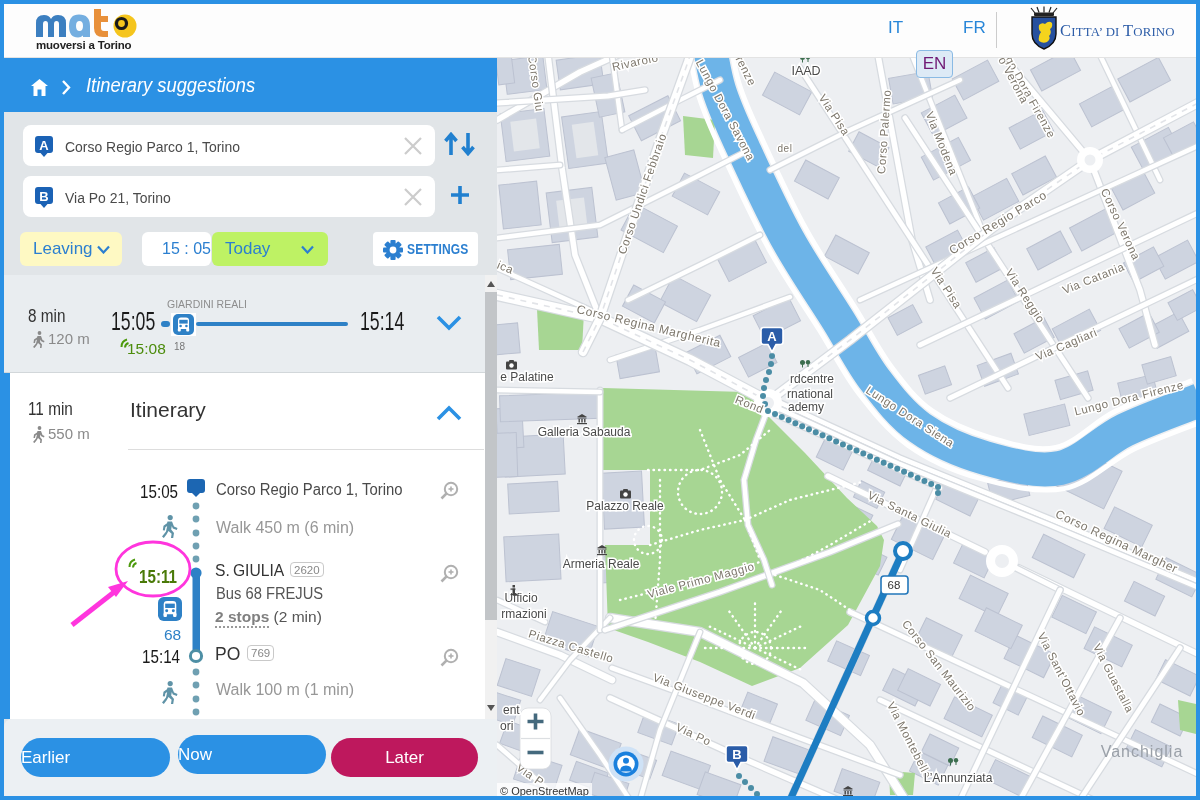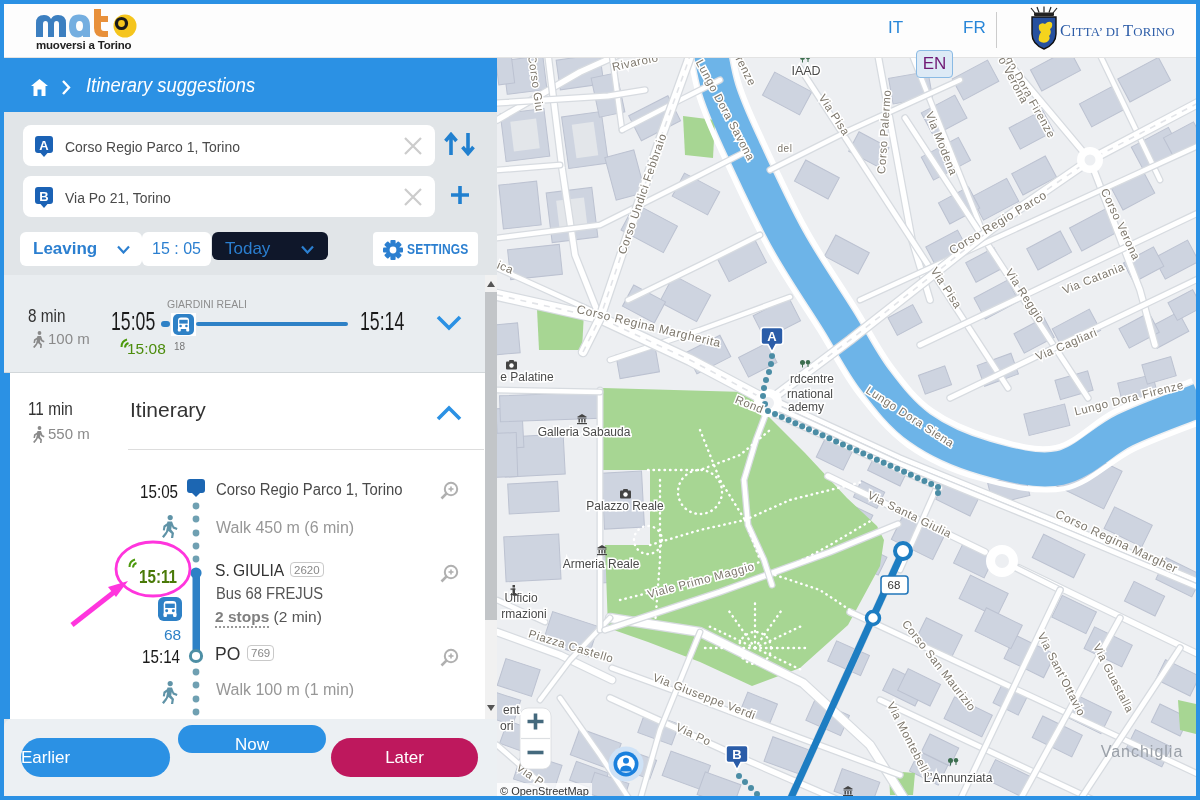--- a/index.html
+++ b/index.html
@@ -78,28 +78,28 @@
         <text x="9" y="13.5" font-size="13" font-weight="bold" fill="#fff" text-anchor="middle">B</text>
       </svg>
     <div style="position:absolute;left:42px;top:13px;font-size:15.5px;color:#4a4a4a;transform:scaleX(0.9);transform-origin:left;">Via Po 21, Torino</div>
     <svg style="position:absolute;right:13px;top:12px" width="18" height="18" viewBox="0 0 18 18">
         <path d="M1 1 L17 17 M17 1 L1 17" stroke="#ccc" stroke-width="2.2"></path>
       </svg>
   </div>
   <svg style="position:absolute;left:447px;top:128px" width="18" height="18" viewBox="0 0 18 18">
       <path d="M9 0 L9 18 M0 9 L18 9" stroke="#2180cf" stroke-width="3.6"></path>
     </svg>
-  <div style="position:absolute;left:16px;top:174px;width:122px;height:34px;background:#ffffff;border-radius:6px;font-weight:bold;">
+  <div style="position:absolute;left:16px;top:174px;width:102px;height:34px;background:#fef9c3;border-radius:6px;">
     <div style="position:absolute;left:13px;top:7px;font-size:17px;color:#2b7fd0;">Leaving</div>
     <svg style="position:absolute;right:12px;top:13px" width="13" height="9" viewBox="0 0 13 9">
         <path d="M1 1.5 L6.5 7.5 L12 1.5" stroke="#2b7fd0" stroke-width="2.2" fill="none"></path>
       </svg>
   </div>
-  <div style="position:absolute;left:138px;top:174px;width:69px;height:34px;background:#fff;border-radius:6px;text-align:center;line-height:34px;font-size:16px;color:#2b7fd0;">15 : 05</div>
-  <div style="position:absolute;left:208px;top:174px;width:116px;height:28px;background:#0f172a;border-radius:6px;">
+  <div style="position:absolute;left:138px;top:174px;width:69px;height:34px;background:#fff;border-radius:6px;text-align:right;line-height:34px;font-size:16px;color:#2b7fd0;">15 : 05</div>
+  <div style="position:absolute;left:208px;top:174px;width:116px;height:34px;background:#bef264;border-radius:6px;">
     <div style="position:absolute;left:13px;top:7px;font-size:17px;color:#2b7fd0;">Today</div>
     <svg style="position:absolute;right:14px;top:13px" width="13" height="9" viewBox="0 0 13 9">
         <path d="M1 1.5 L6.5 7.5 L12 1.5" stroke="#2b7fd0" stroke-width="2.2" fill="none"></path>
       </svg>
   </div>
   <div style="position:absolute;left:369px;top:174px;width:105px;height:34px;background:#fff;border-radius:4px;">
       <svg style="position:absolute;left:10px;top:8px" width="20" height="20" viewBox="-10 -10 20 20">
         <g fill="#2b7fd0">
           <rect x="-2.6" y="-10" width="5.2" height="5" rx="1" transform="rotate(0)"></rect>
           <rect x="-2.6" y="-10" width="5.2" height="5" rx="1" transform="rotate(45)"></rect>
@@ -117,21 +117,21 @@
     </div>
 
   <div style="position:absolute;left:0;top:217px;width:481px;height:97px;background:#e9edf0;border-bottom:1px solid #d2d7da;">
     <div style="position:absolute;left:24px;top:31px;font-size:18px;color:#333;transform:scaleX(0.85);transform-origin:left;">8 min</div>
     <svg style="position:absolute;left:29px;top:56px" width="12" height="17" viewBox="0 0 12 17">
         <g fill="#8a8a8a">
           <circle cx="6.5" cy="2" r="1.9"></circle>
           <path d="M4.5 5 L8 5 L9.5 9 L11.5 10 L11 11.5 L8.2 10.3 L7.5 8.5 L7 11 L9 13.5 L8.5 17 L7 17 L7.3 14 L5 12 L3.5 14.5 L1.5 17 L0 16 L3 12.5 L4 8.5 L2.5 9.5 L2 12 L0.5 12 L1 8.5 L4 6.5 Z"></path>
         </g>
       </svg>
-    <div style="position:absolute;left:44px;top:55px;font-size:15px;color:#8a8a8a;">100 m</div>
+    <div style="position:absolute;left:44px;top:55px;font-size:15px;color:#8a8a8a;">120 m</div>
     <div style="position:absolute;left:163px;top:22.5px;font-size:10.5px;color:#8d8d8d;letter-spacing:0px;">GIARDINI REALI</div>
     <div style="position:absolute;left:107px;top:31px;font-size:26px;color:#1a1a1a;transform:scaleX(0.68);transform-origin:left;">15:05</div>
     <div style="position:absolute;left:157px;top:45.5px;width:9px;height:6.5px;background:#2e81c6;border-radius:3px;"></div>
     <div style="position:absolute;left:167px;top:38px;width:25px;height:23px;background:#fff;"></div>
     <svg style="position:absolute;left:169px;top:39px" width="21" height="21" viewBox="0 0 21 21">
         <rect width="21" height="21" rx="5" fill="#2e81c6"></rect>
         <g fill="#fff">
           <path d="M5 6.5 Q5 3.5 8 3.5 L13 3.5 Q16 3.5 16 6.5 L16 15 L5 15 Z"></path>
           <rect x="4.8" y="14" width="3" height="3.6" rx="1"></rect>
           <rect x="13.2" y="14" width="3" height="3.6" rx="1"></rect>
@@ -252,21 +252,21 @@
             <line x1="7.6" y1="13.4" x2="2.5" y2="18.5" stroke-width="2.6"></line>
             <line x1="9.5" y1="9" x2="14.5" y2="9" stroke-width="1.6"></line>
             <line x1="12" y1="6.5" x2="12" y2="11.5" stroke-width="1.6"></line>
           </g>
         </svg>
 </div>
   </div>
 
   <div style="position:absolute;left:0;top:661px;width:493px;height:77px;background:#ecf0f3;border-radius:8px 0 0 0;">
     <div style="position:absolute;left:17px;top:19px;width:149px;height:39px;background:#2b91e4;border-radius:20px;color:#fff;font-size:17px;line-height:39px;">Earlier</div>
-    <div style="position:absolute;left:174px;top:6px;width:148px;height:28px;background:#2b91e4;border-radius:20px;color:#fff;font-size:17px;text-align:center;line-height:39px;">Now</div>
+    <div style="position:absolute;left:174px;top:16px;width:148px;height:39px;background:#2b91e4;border-radius:20px;color:#fff;font-size:17px;text-align:left;line-height:39px;">Now</div>
     <div style="position:absolute;left:327px;top:19px;width:147px;height:39px;background:#be185d;border-radius:20px;color:#fff;font-size:17px;text-align:center;line-height:39px;">Later</div>
   </div>
 
   <div style="position:absolute;left:481px;top:217px;width:12px;height:444px;background:#f1f1f1;">
     <svg style="position:absolute;left:2px;top:6px" width="8" height="6" viewBox="0 0 8 6">
         <path d="M4 0 L8 6 L0 6 Z" fill="#555"></path>
       </svg>
     <div style="position:absolute;left:0;top:17px;width:12px;height:328px;background:#c2c5c8;"></div>
     <svg style="position:absolute;left:2px;top:430px" width="8" height="6" viewBox="0 0 8 6">
         <path d="M4 6 L8 0 L0 0 Z" fill="#555"></path>

